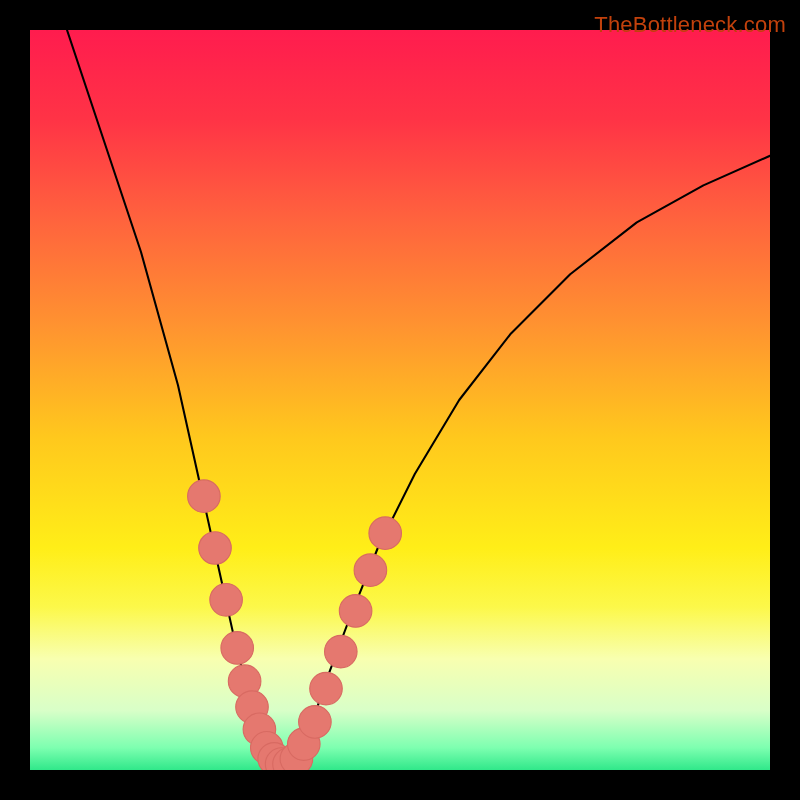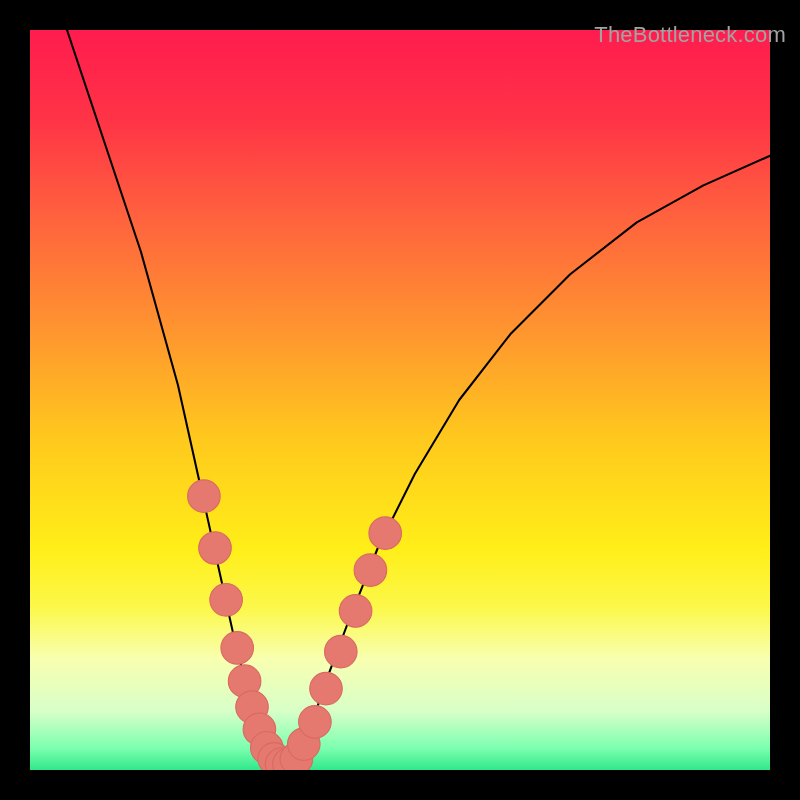--- a/index.html
+++ b/index.html
@@ -34,23 +34,23 @@
   }
   svg.overlay {
     position: absolute;
     left: 0;
     top: 0;
     width: 100%;
     height: 100%;
   }
   .watermark {
     position: absolute;
-    top: 22px;
+    top: 12px;
     right: 14px;
-    color: #a3a3a3;
+    color: #c2410c;
     font-size: 22px;
     font-weight: 400;
     letter-spacing: 0.2px;
   }
 </style>
 </head>
 <body>
 
 <div class="outer-frame">
   <div class="plot-area">

